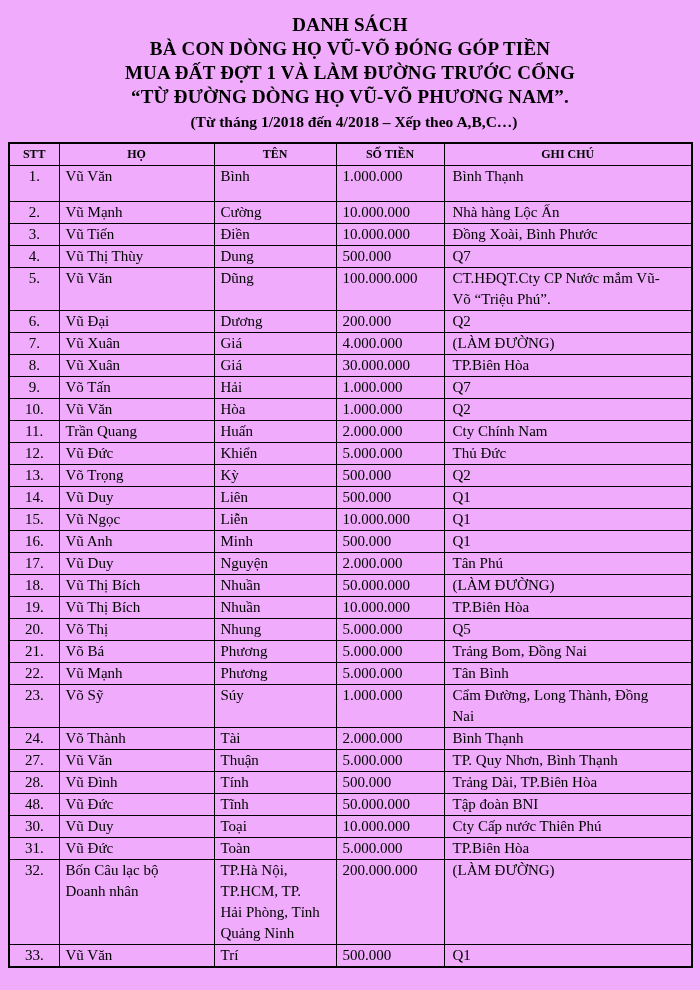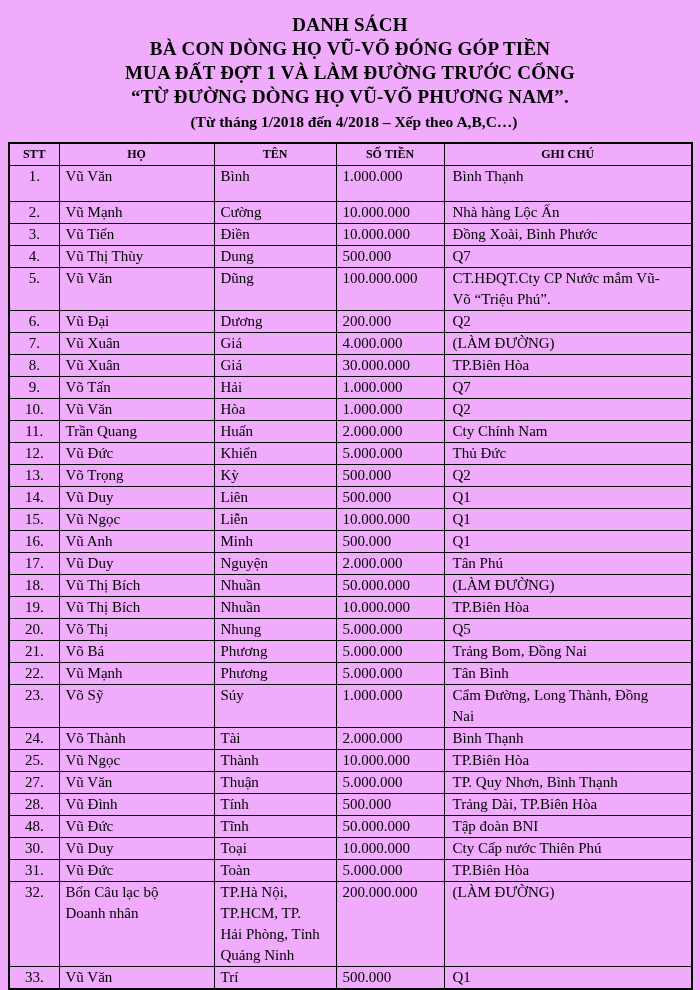--- a/index.html
+++ b/index.html
@@ -257,27 +257,20 @@
 Nai</td>
         </tr>
         <tr>
           <td class="stt">24.</td>
           <td class="ho">Võ Thành</td>
           <td class="ten">Tài</td>
           <td class="tien">2.000.000</td>
           <td class="ghichu">Bình Thạnh</td>
         </tr>
         <tr>
-          <td class="stt">25.</td>
-          <td class="ho">Vũ Ngọc</td>
-          <td class="ten">Thành</td>
-          <td class="tien">10.000.000</td>
-          <td class="ghichu">TP.Biên Hòa</td>
-        </tr>
-        <tr>
           <td class="stt">27.</td>
           <td class="ho">Vũ Văn</td>
           <td class="ten">Thuận</td>
           <td class="tien">5.000.000</td>
           <td class="ghichu">TP. Quy Nhơn, Bình Thạnh</td>
         </tr>
         <tr>
           <td class="stt">28.</td>
           <td class="ho">Vũ Đình</td>
           <td class="ten">Tính</td>

